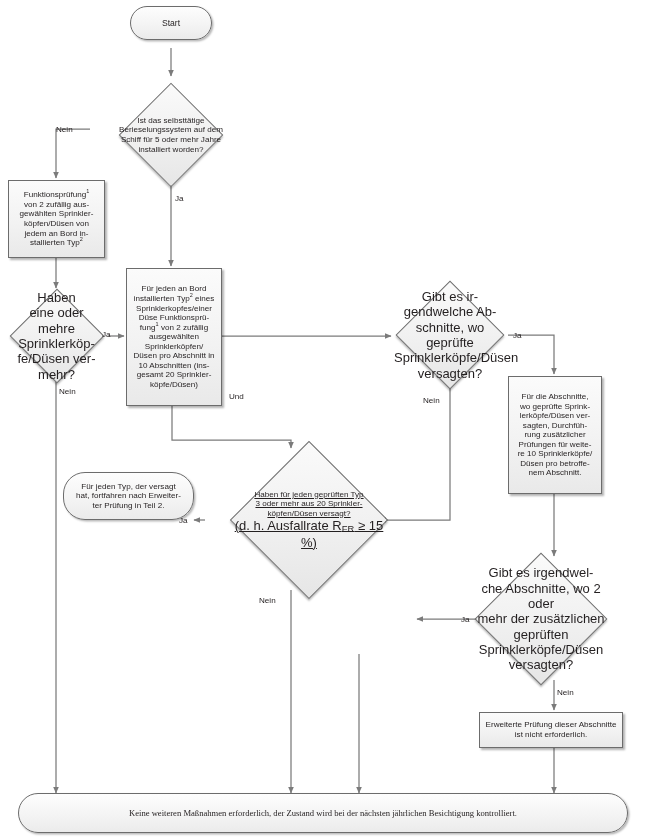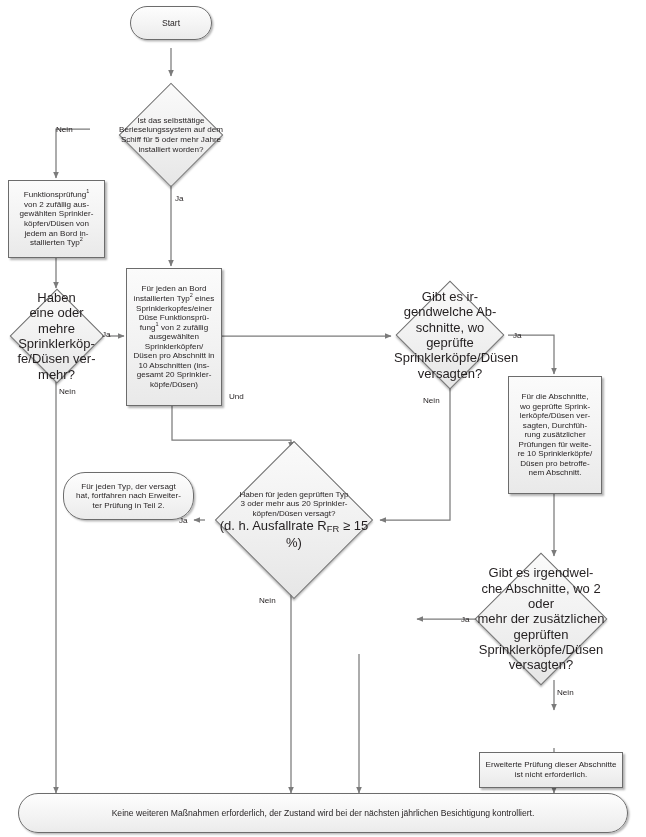--- a/index.html
+++ b/index.html
@@ -173,21 +173,21 @@
       <span>lerköpfe/Düsen ver-</span><br>
       <span>sagten, Durchfüh-</span><br>
       <span>rung zusätzlicher</span><br>
       <span>Prüfungen für weite-</span><br>
       <span>re 10 Sprinklerköpfe/</span><br>
       <span>Düsen pro betroffe-</span><br>
       <span>nem Abschnitt.</span>
     </span>
   </div>
 
-  <div class="node dec" style="left:207px;top:450px;width:174px;height:140px;">
+  <div class="node dec" style="left:222px;top:450px;width:174px;height:140px;text-decoration:underline;">
     <span class="shape" style="width:110px;height:110px;"></span>
     <span class="txt f8" style="width:166px;">
       <span>Haben für jeden geprüften Typ</span><br>
       <span>3 oder mehr aus 20 Sprinkler-</span><br>
       <span>köpfen/Düsen versagt?</span><br>
       <span class="f7"><span>(d. h. Ausfallrate R</span><span class="sc">FR</span><span> ≥ 15 %)</span></span>
     </span>
   </div>
   <div class="edge-label f8" style="left:179px;top:508px;">Ja</div>
   <div class="edge-label f8" style="left:259px;top:588px;">Nein</div>
@@ -207,24 +207,24 @@
       <span>Gibt es irgendwel-</span><br>
       <span>che Abschnitte, wo 2 oder</span><br>
       <span>mehr der zusätzlichen geprüften</span><br>
       <span>Sprinklerköpfe/Düsen</span><br>
       <span>versagten?</span>
     </span>
   </div>
   <div class="edge-label f8" style="left:461px;top:607px;">Ja</div>
   <div class="edge-label f8" style="left:557px;top:680px;">Nein</div>
 
-  <div class="node proc f8" style="left:479px;top:712px;width:144px;height:36px;margin-top:40px;">
+  <div class="node proc f8" style="left:479px;top:712px;width:144px;height:36px;">
     <span class="txt">
       <span>Erweiterte Prüfung dieser Abschnitte</span><br>
       <span>ist nicht erforderlich.</span>
     </span>
   </div>
 
-  <div class="node term bigpill f85" style="left:18px;top:793px;width:610px;height:40px;">
+  <div class="node term bigpill f85" style="left:18px;top:793px;width:610px;height:40px;font-family:Liberation Serif, serif;">
     <span class="txt">Keine weiteren Maßnahmen erforderlich, der Zustand wird bei der nächsten jährlichen Besichtigung kontrolliert.</span>
   </div>
 
 </div>
 
 </body></html>

